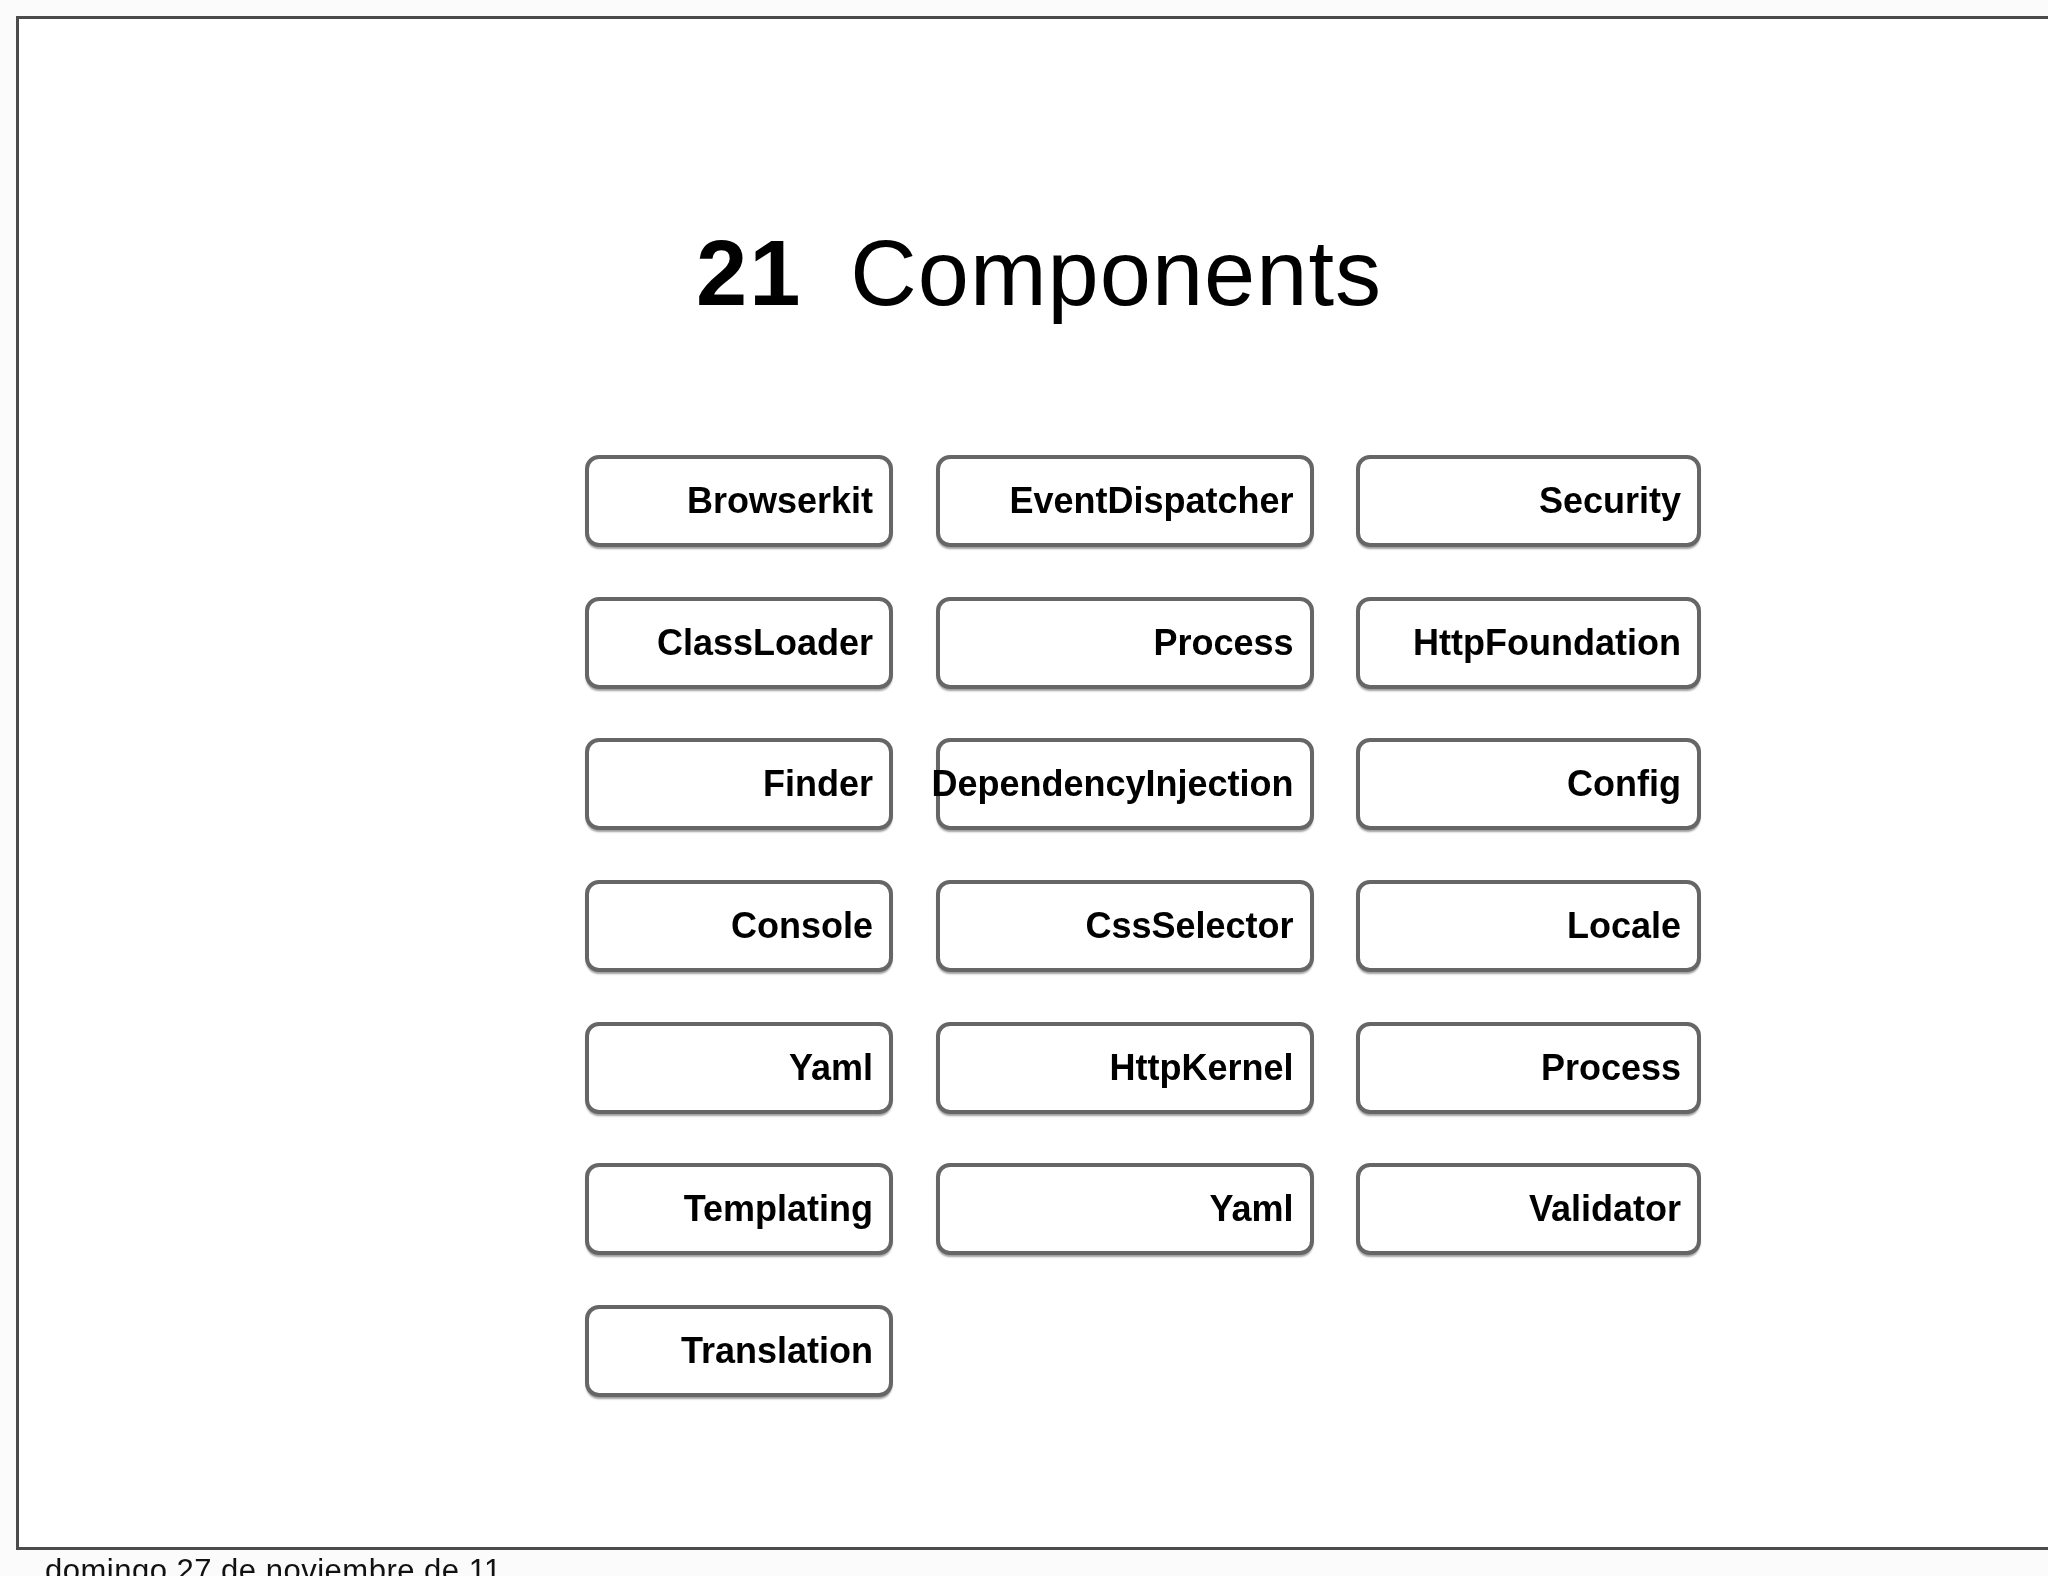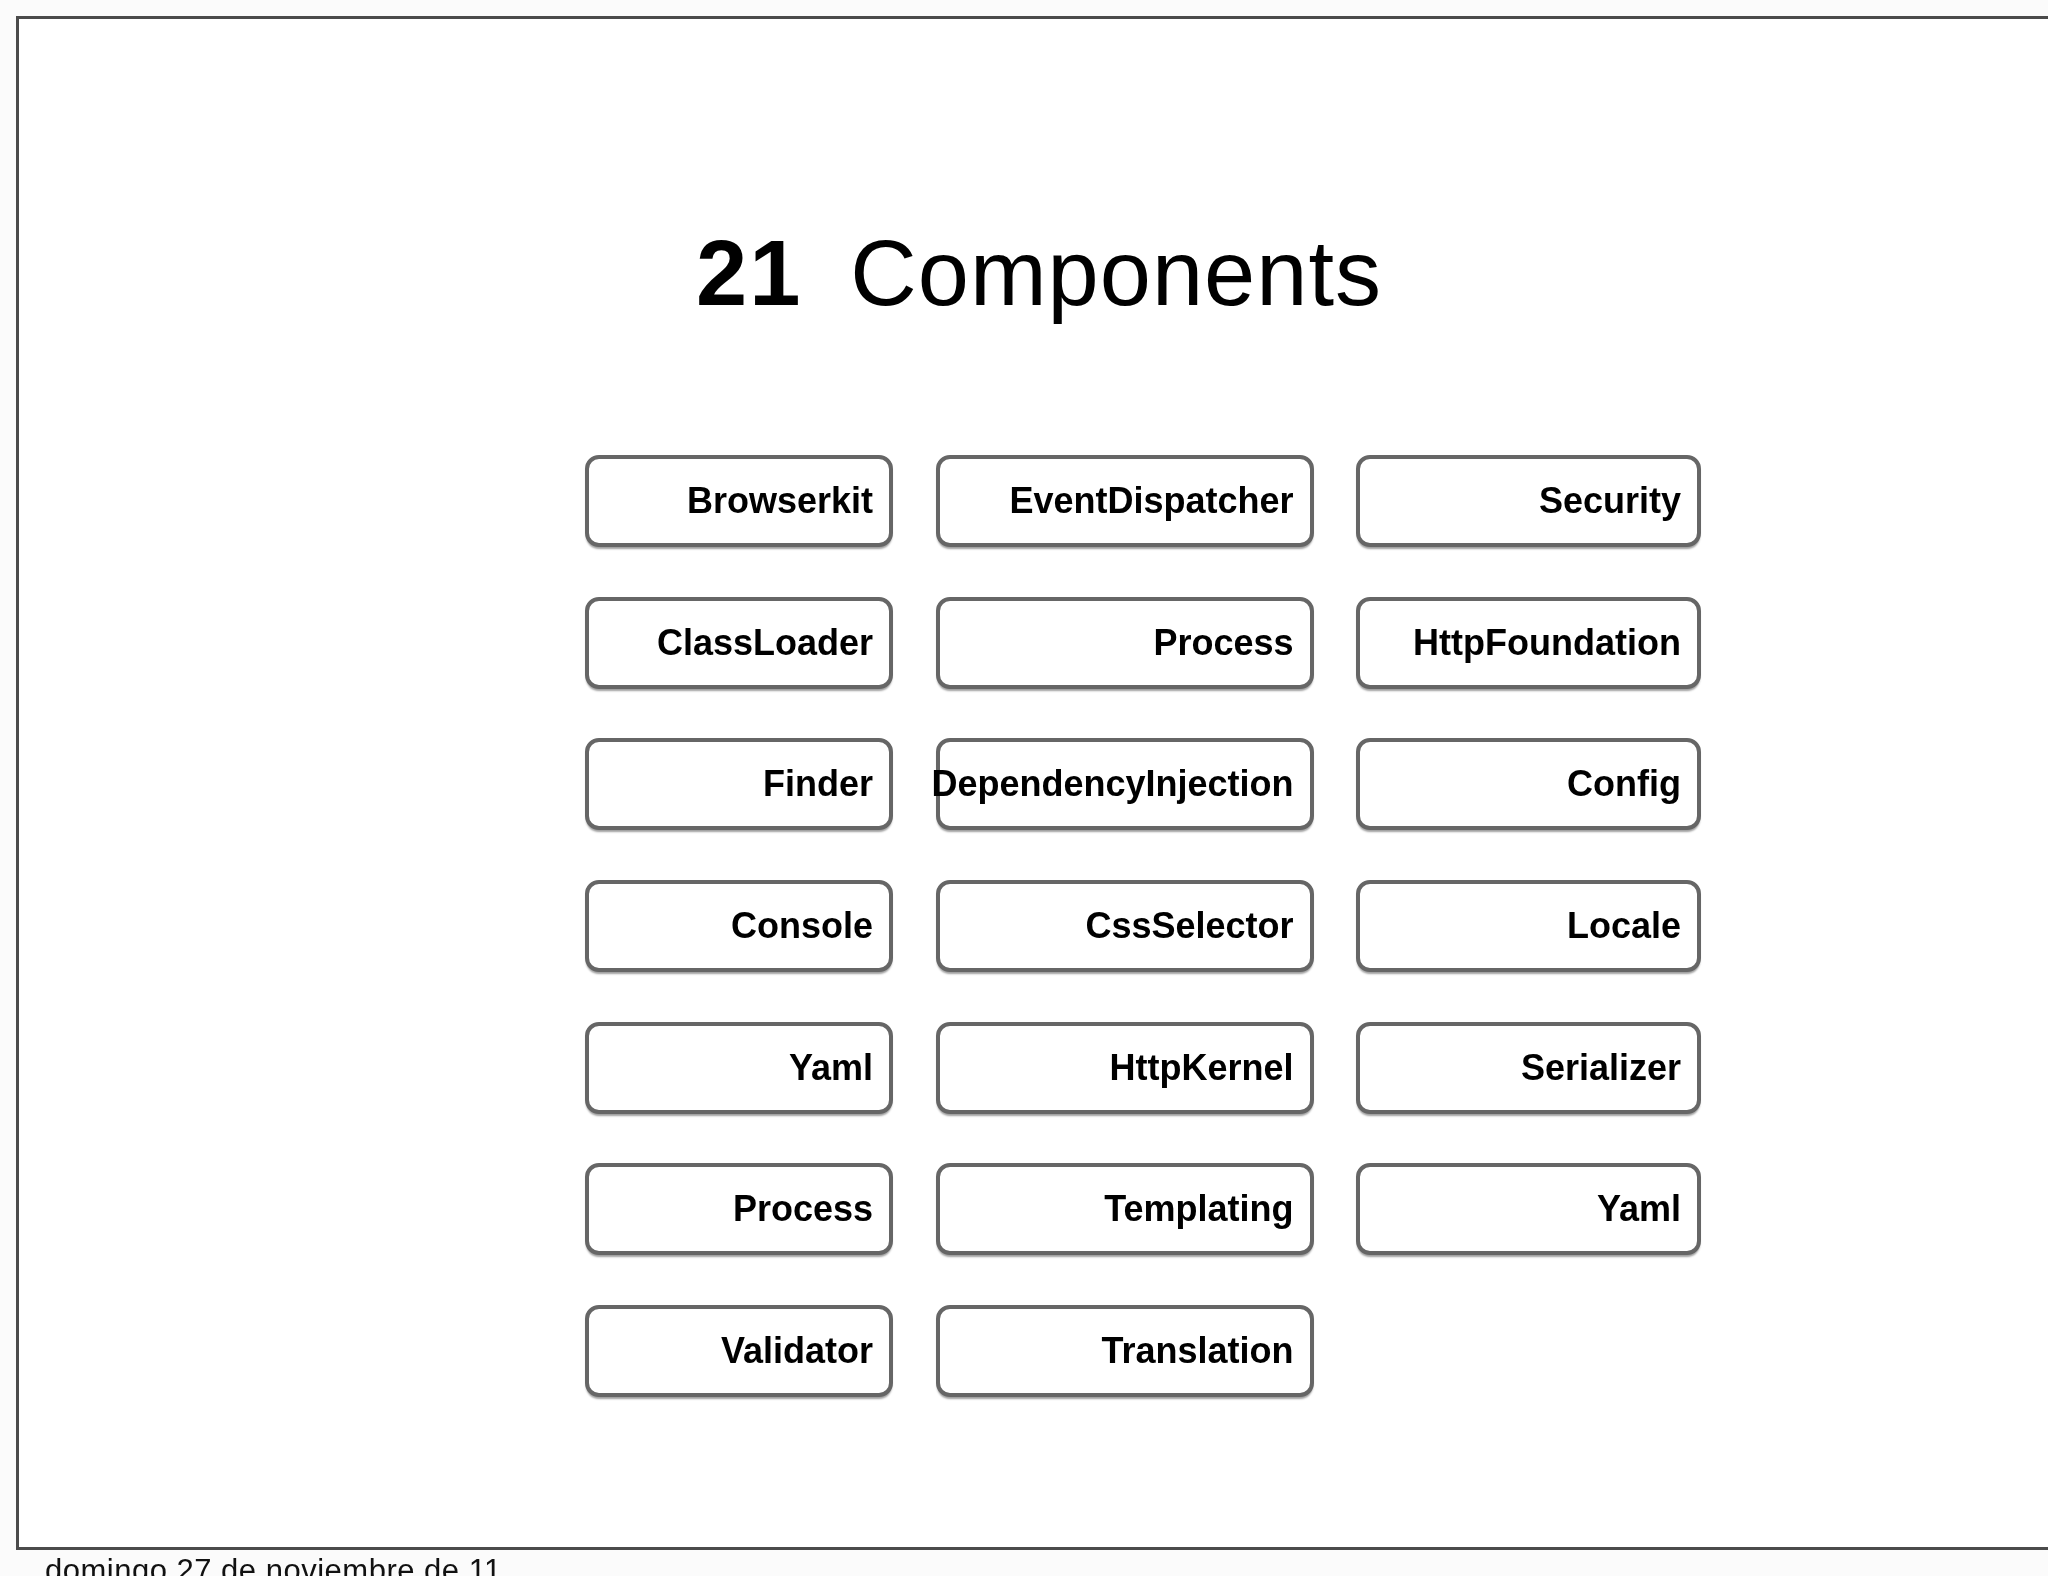--- a/index.html
+++ b/index.html
@@ -117,23 +117,20 @@
         <div class="cell">
           <span>Locale</span>
         </div>
         <div class="cell">
           <span>Yaml</span>
         </div>
         <div class="cell">
           <span>HttpKernel</span>
         </div>
         <div class="cell">
-          <span>Serializer</span>
-        </div>
-        <div class="cell">
           <span>Process</span>
         </div>
         <div class="cell">
           <span>Templating</span>
         </div>
         <div class="cell">
           <span>Yaml</span>
         </div>
         <div class="cell">
           <span>Validator</span>

